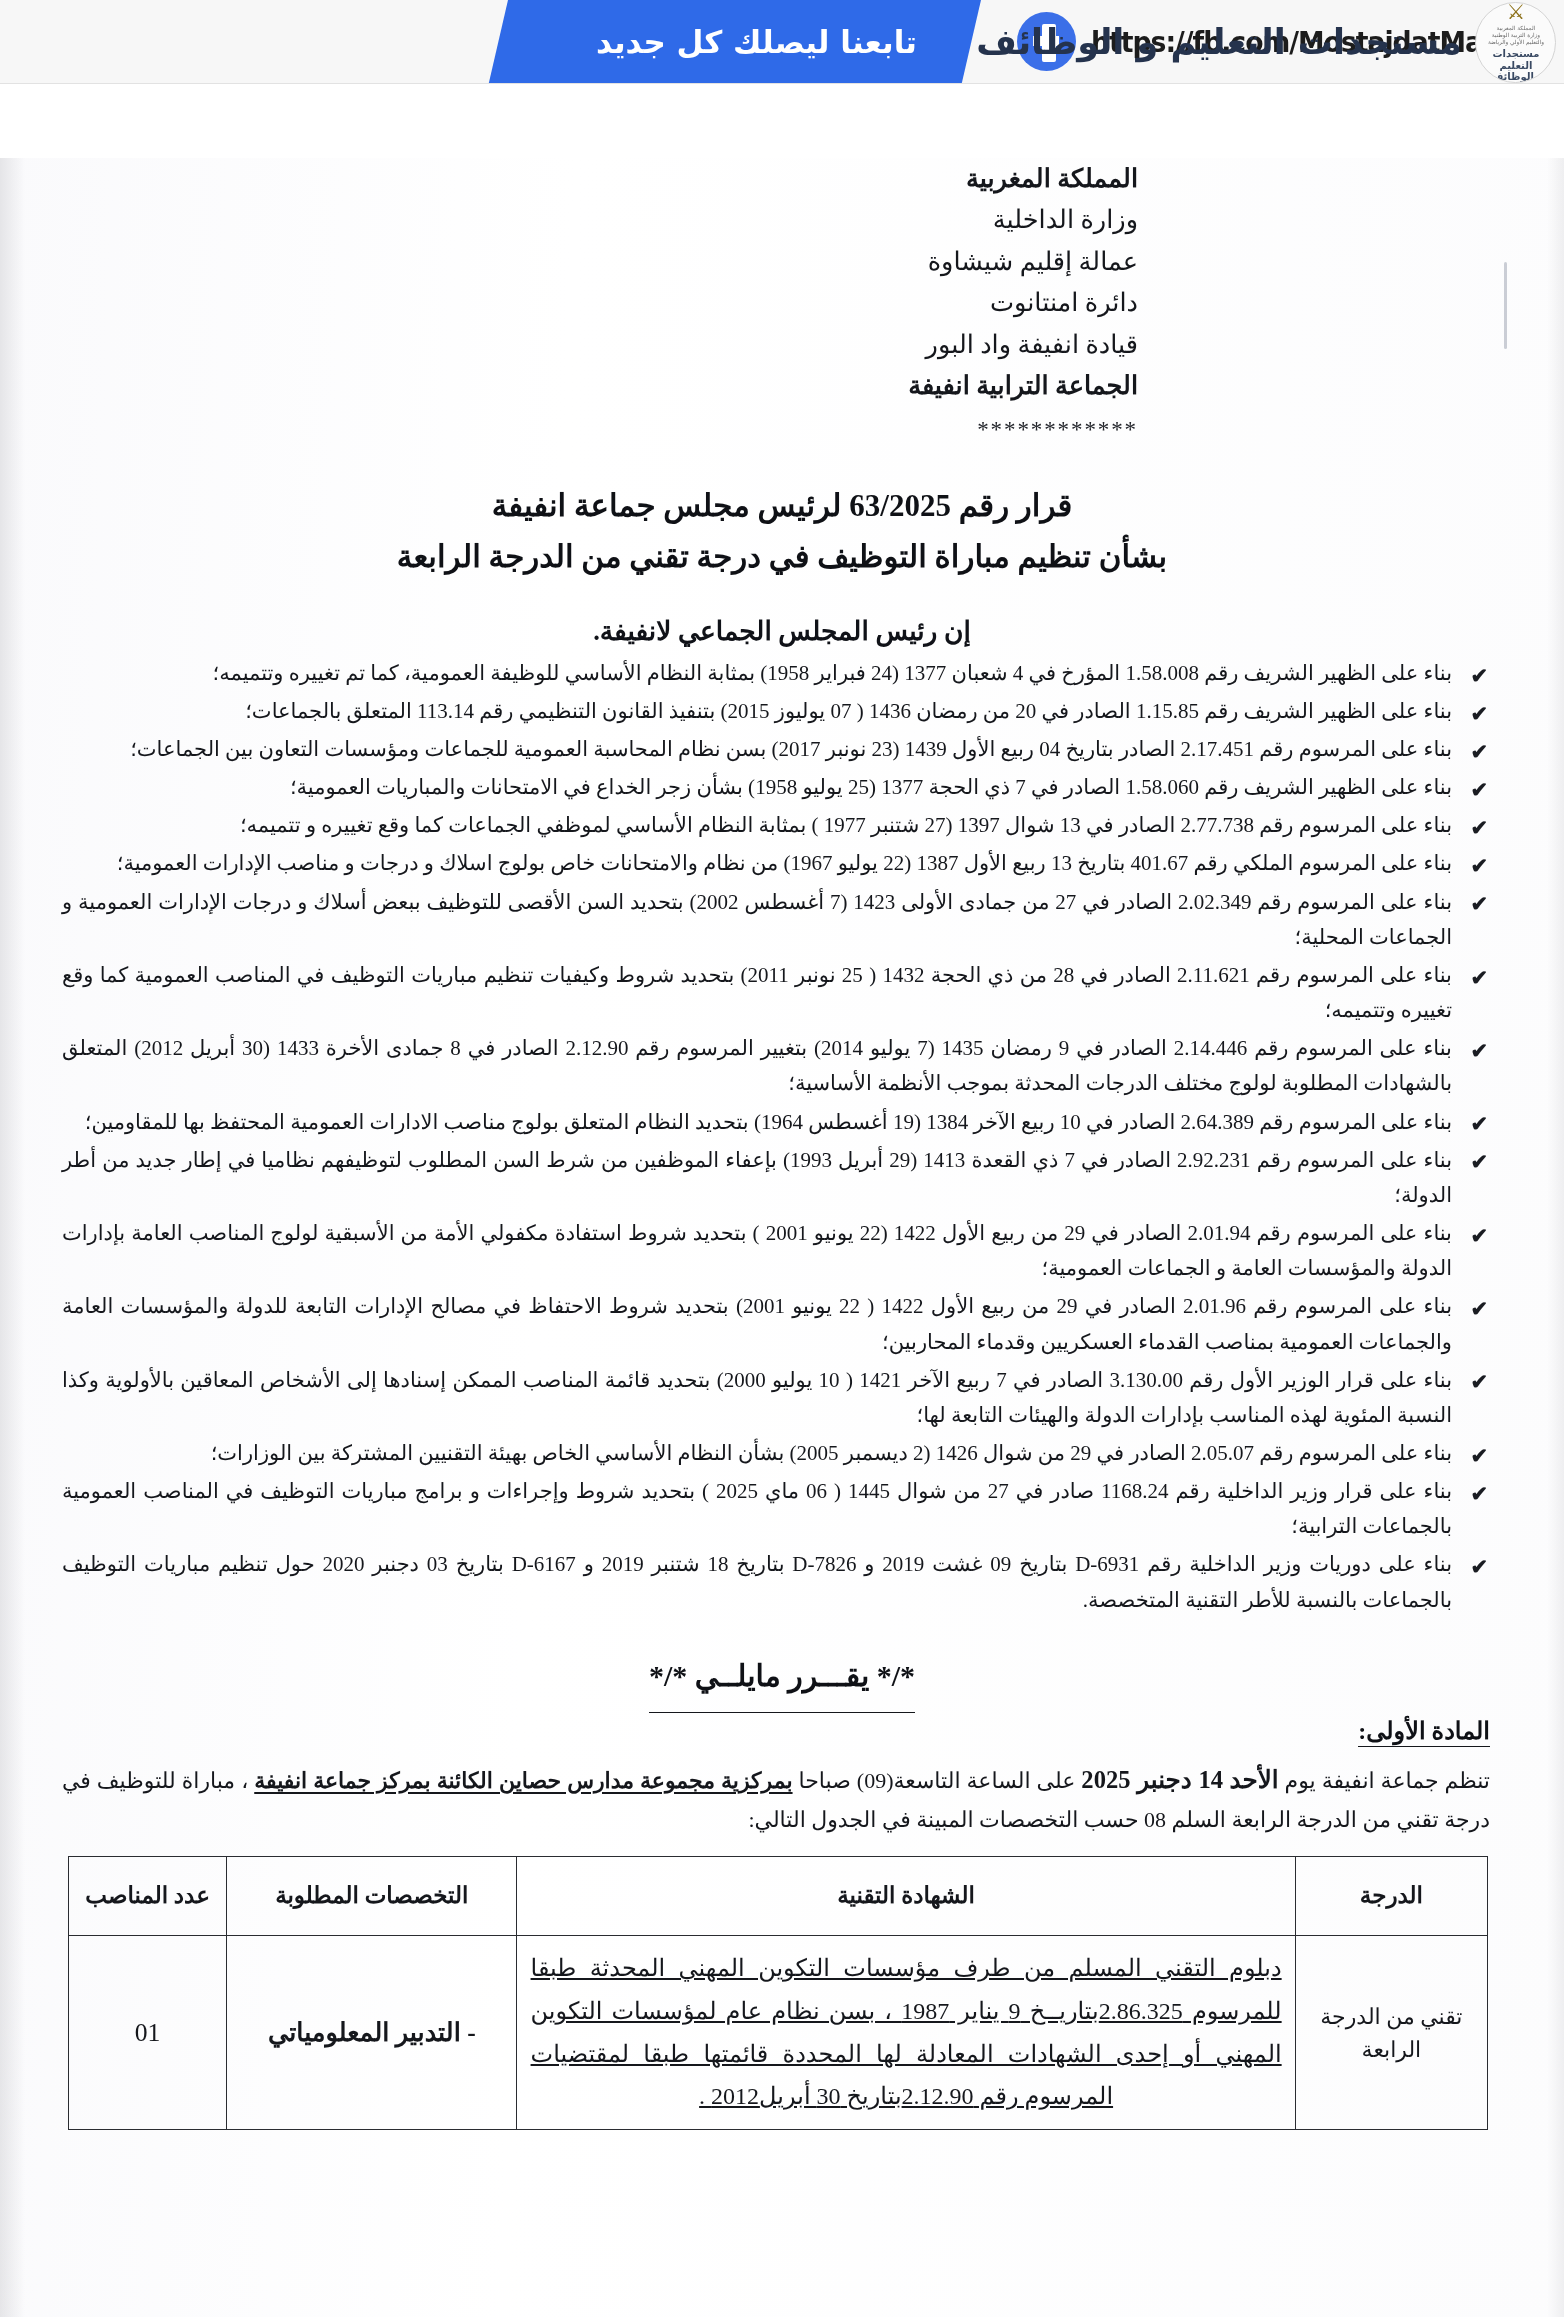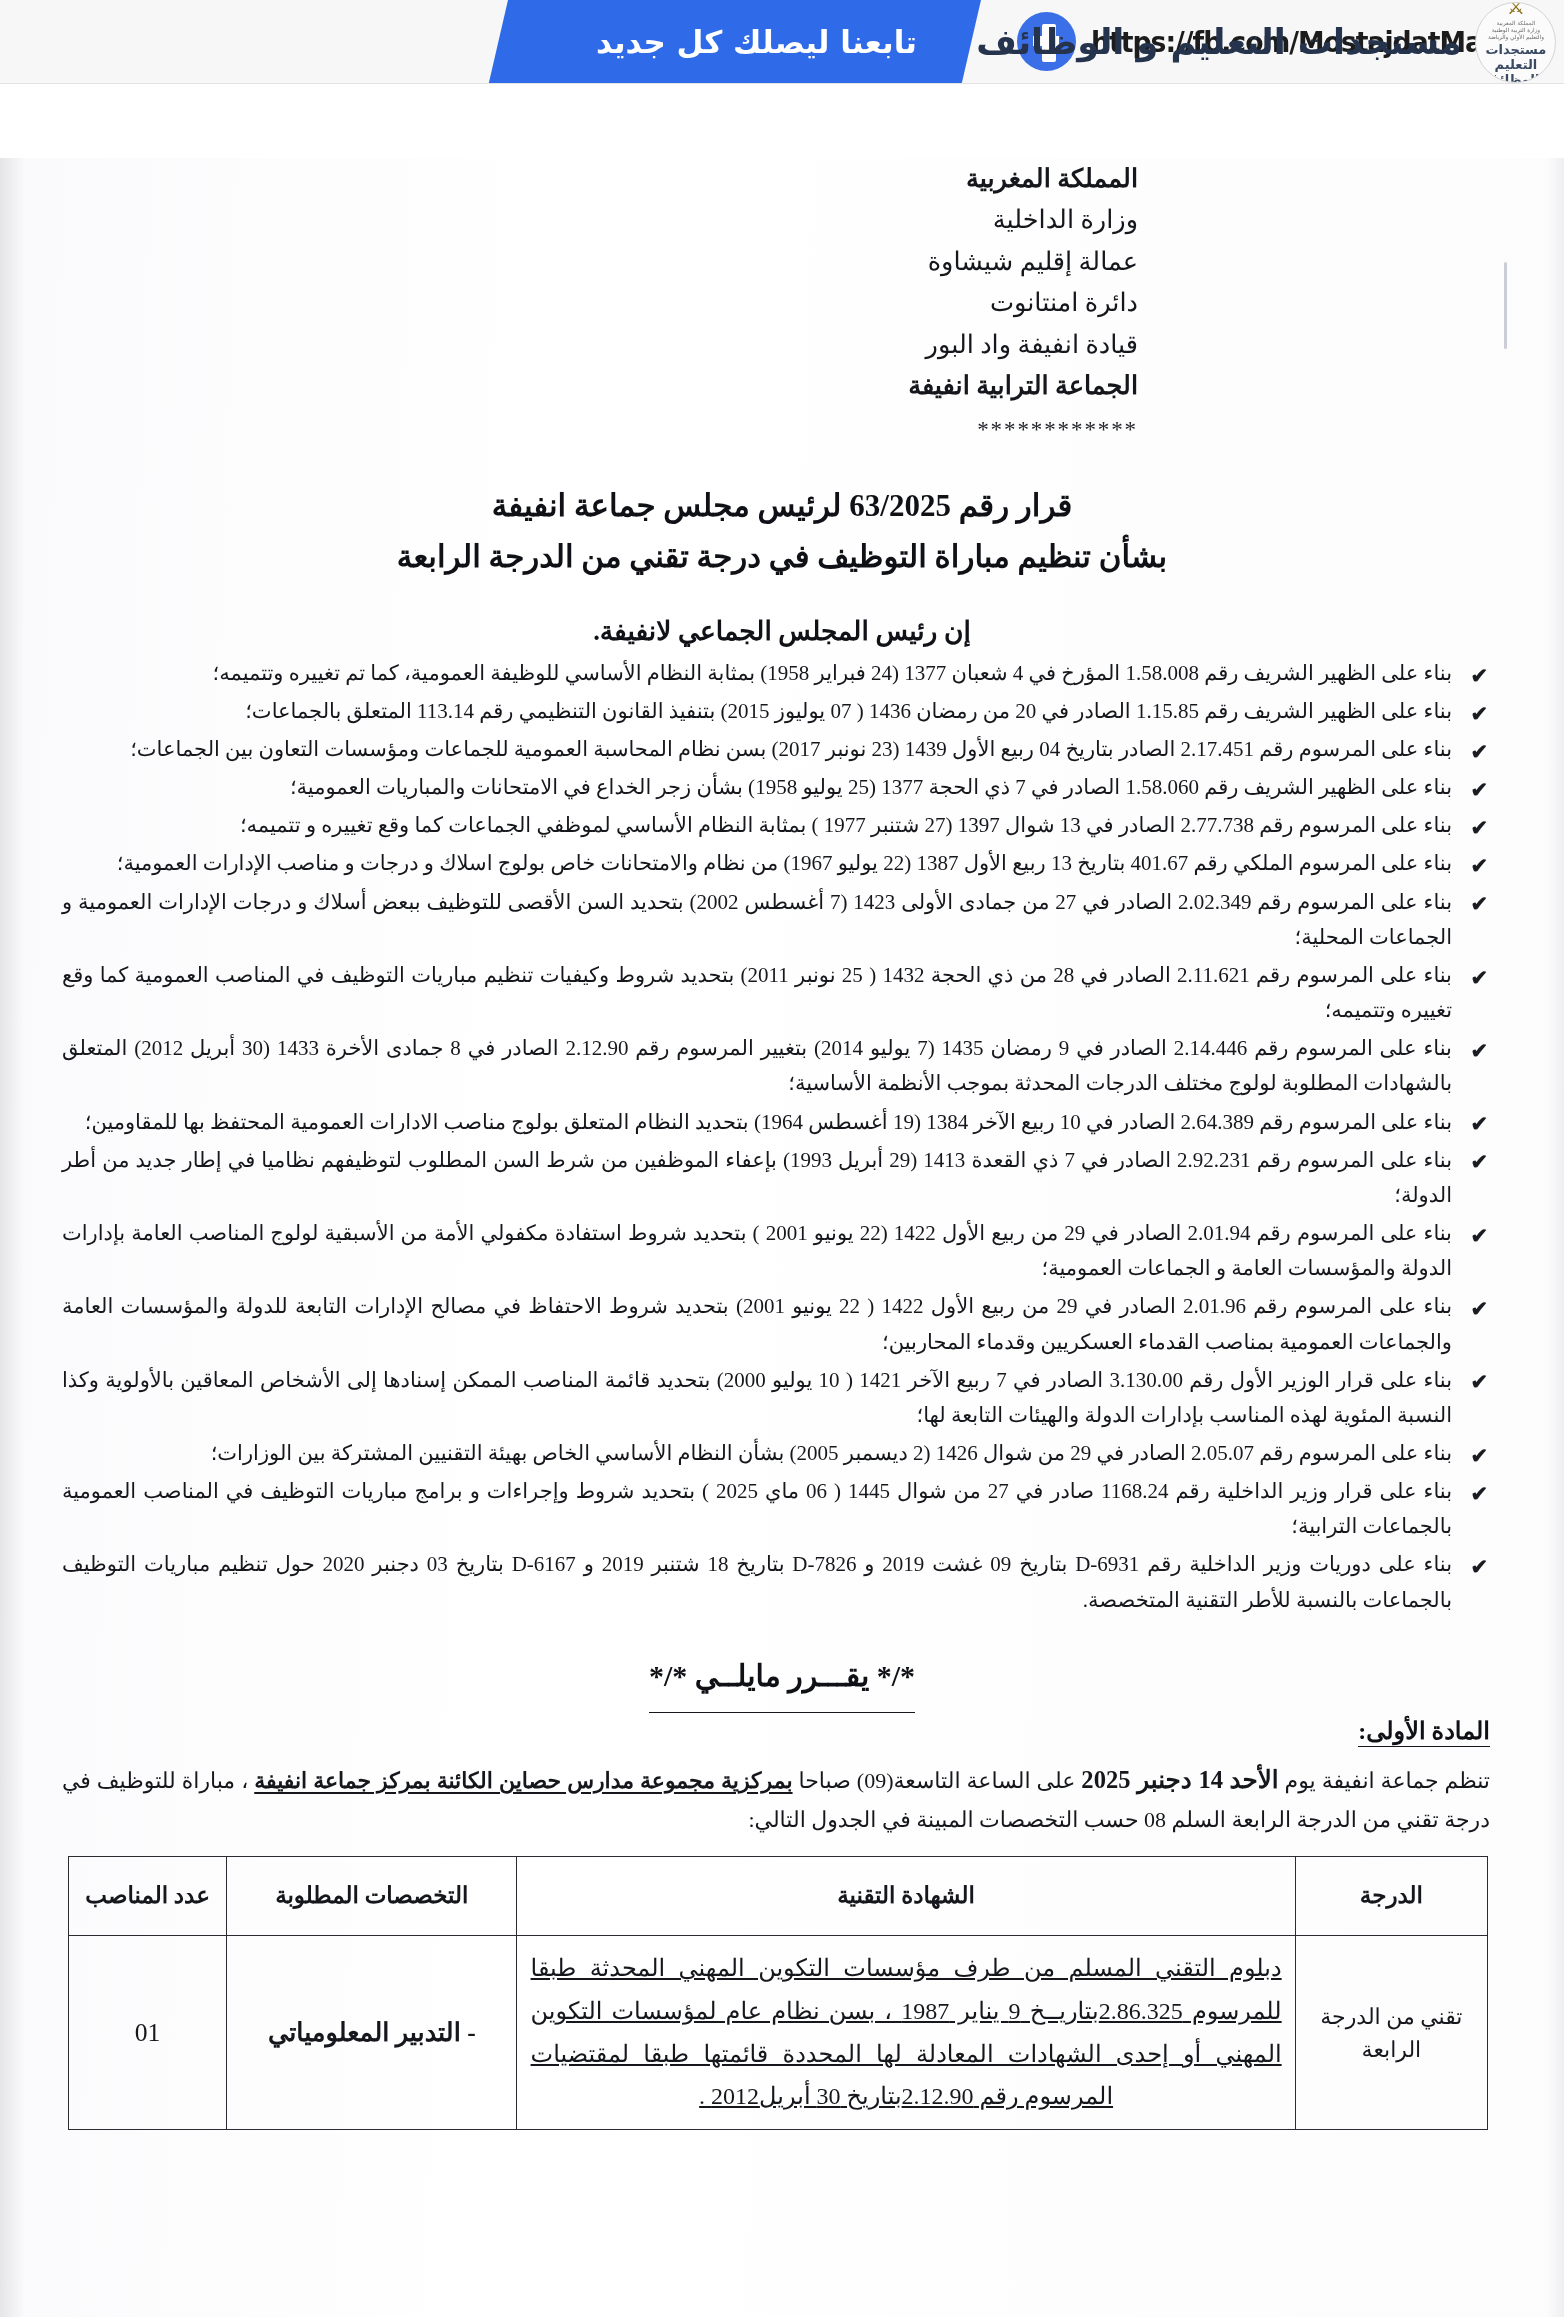--- a/index.html
+++ b/index.html
@@ -143,21 +143,21 @@
   .banner-logo .lg1 {
     font-family: "DejaVu Sans", sans-serif;
     font-size: 5.7px;
     color: #6c6c6c;
     margin-top: 1.9px;
     text-align: center;
     line-height: 1.25;
   }
   .banner-logo .lg2 {
     font-family: "DejaVu Sans", sans-serif;
-    font-size: 13px;
+    font-size: 10px;
     font-weight: bold;
     color: #3a4a63;
     text-align: center;
     line-height: 1.15;
     margin-top: 1.9px;
   }
 
   
   .sheet {
     position: relative;

